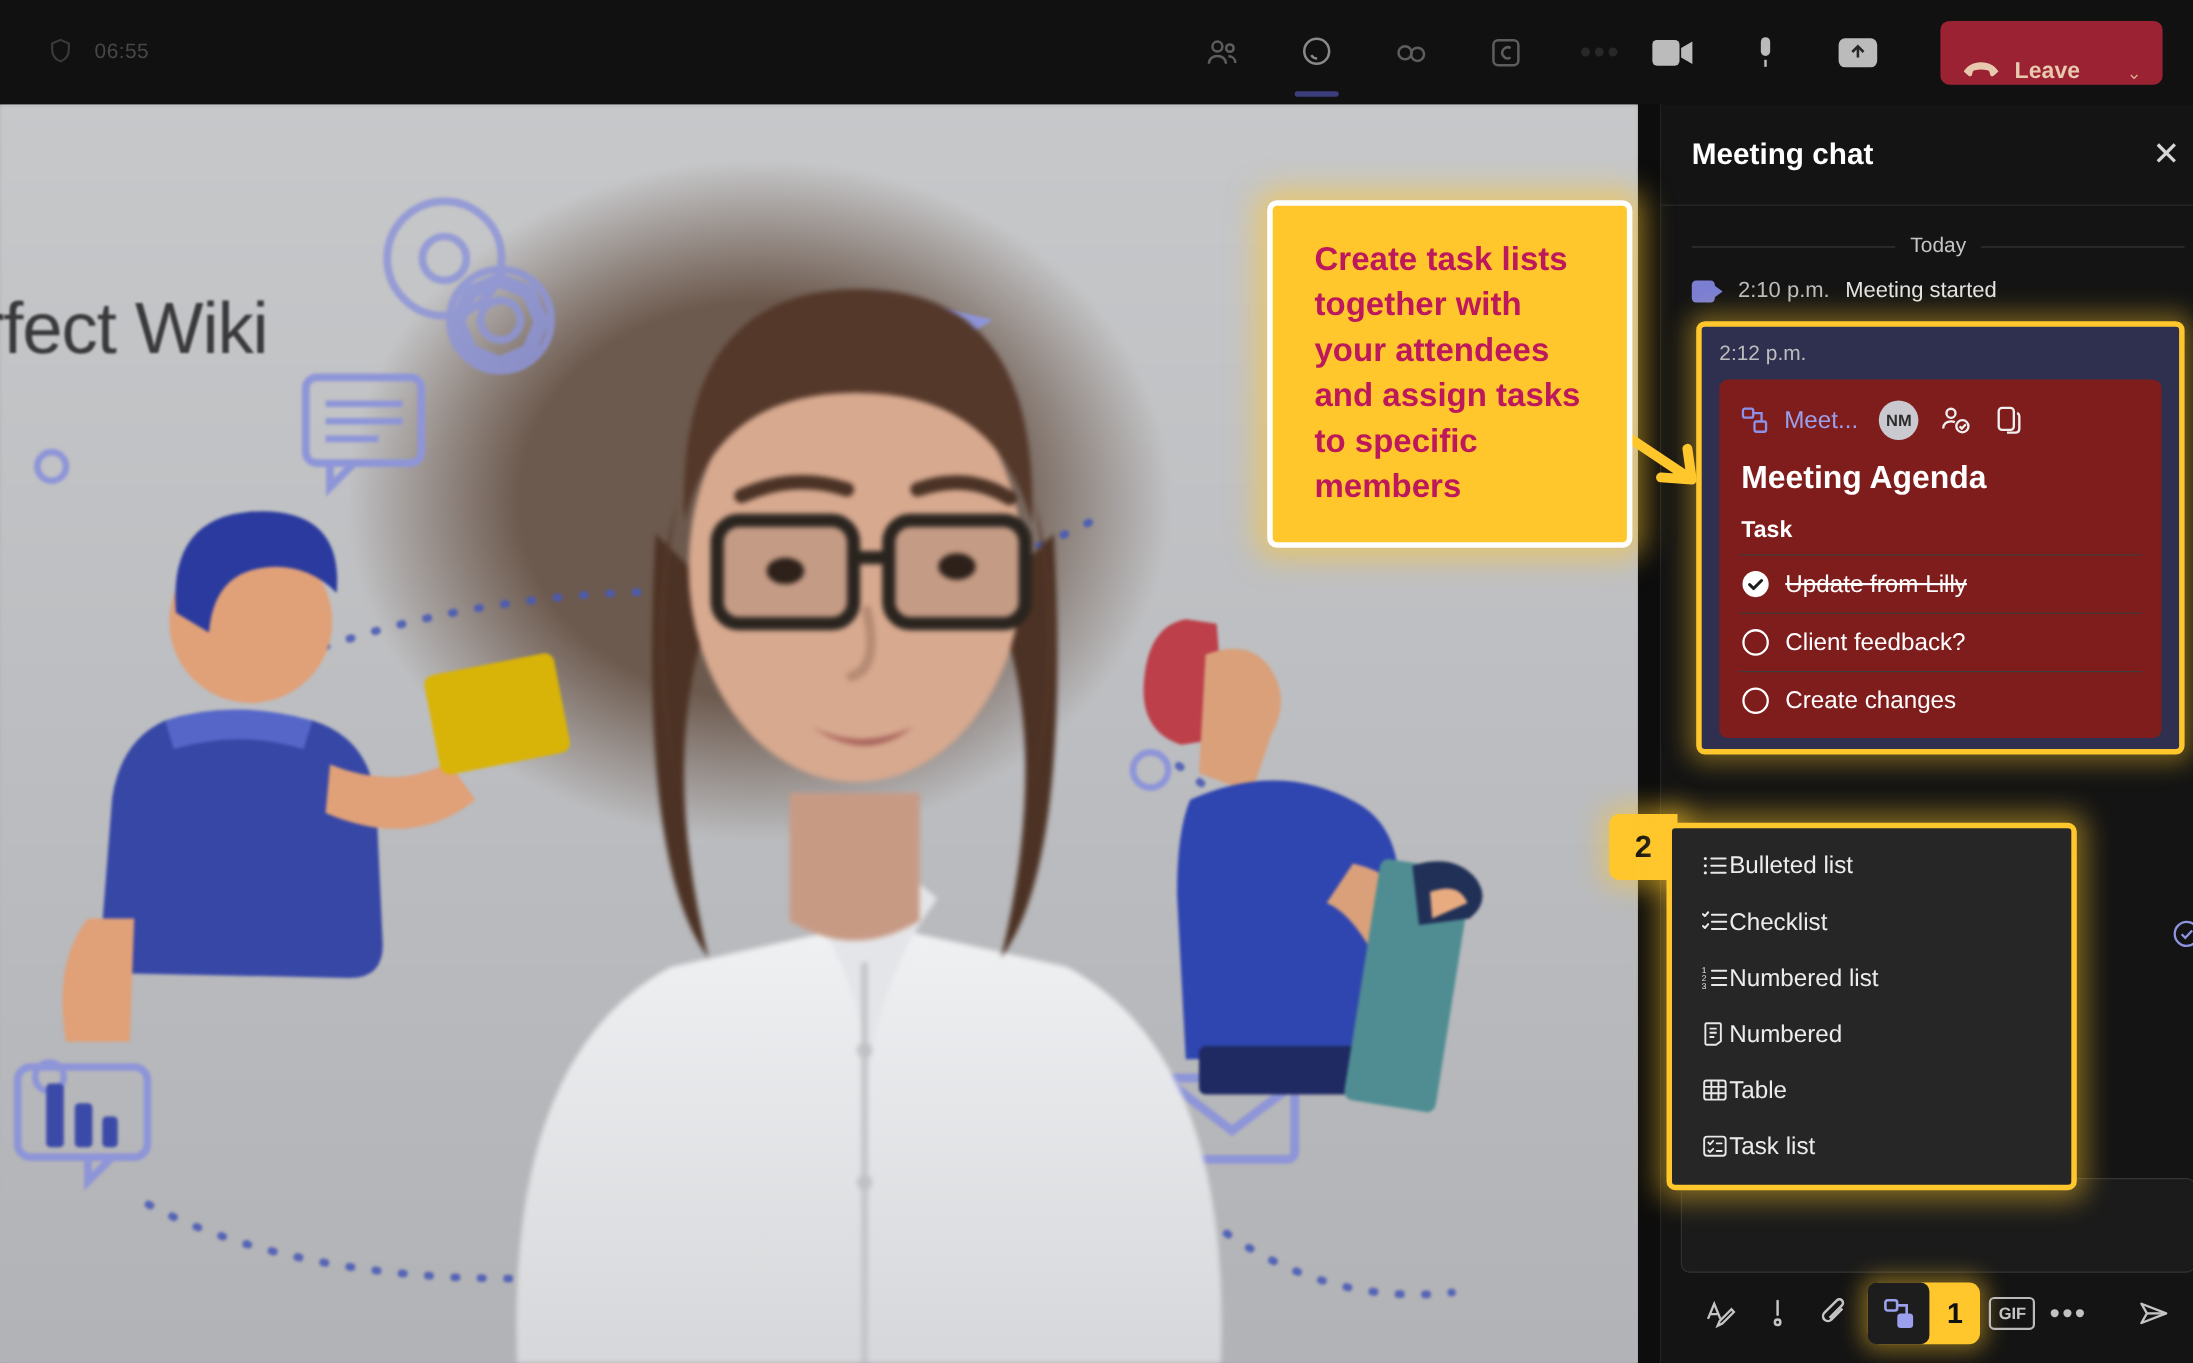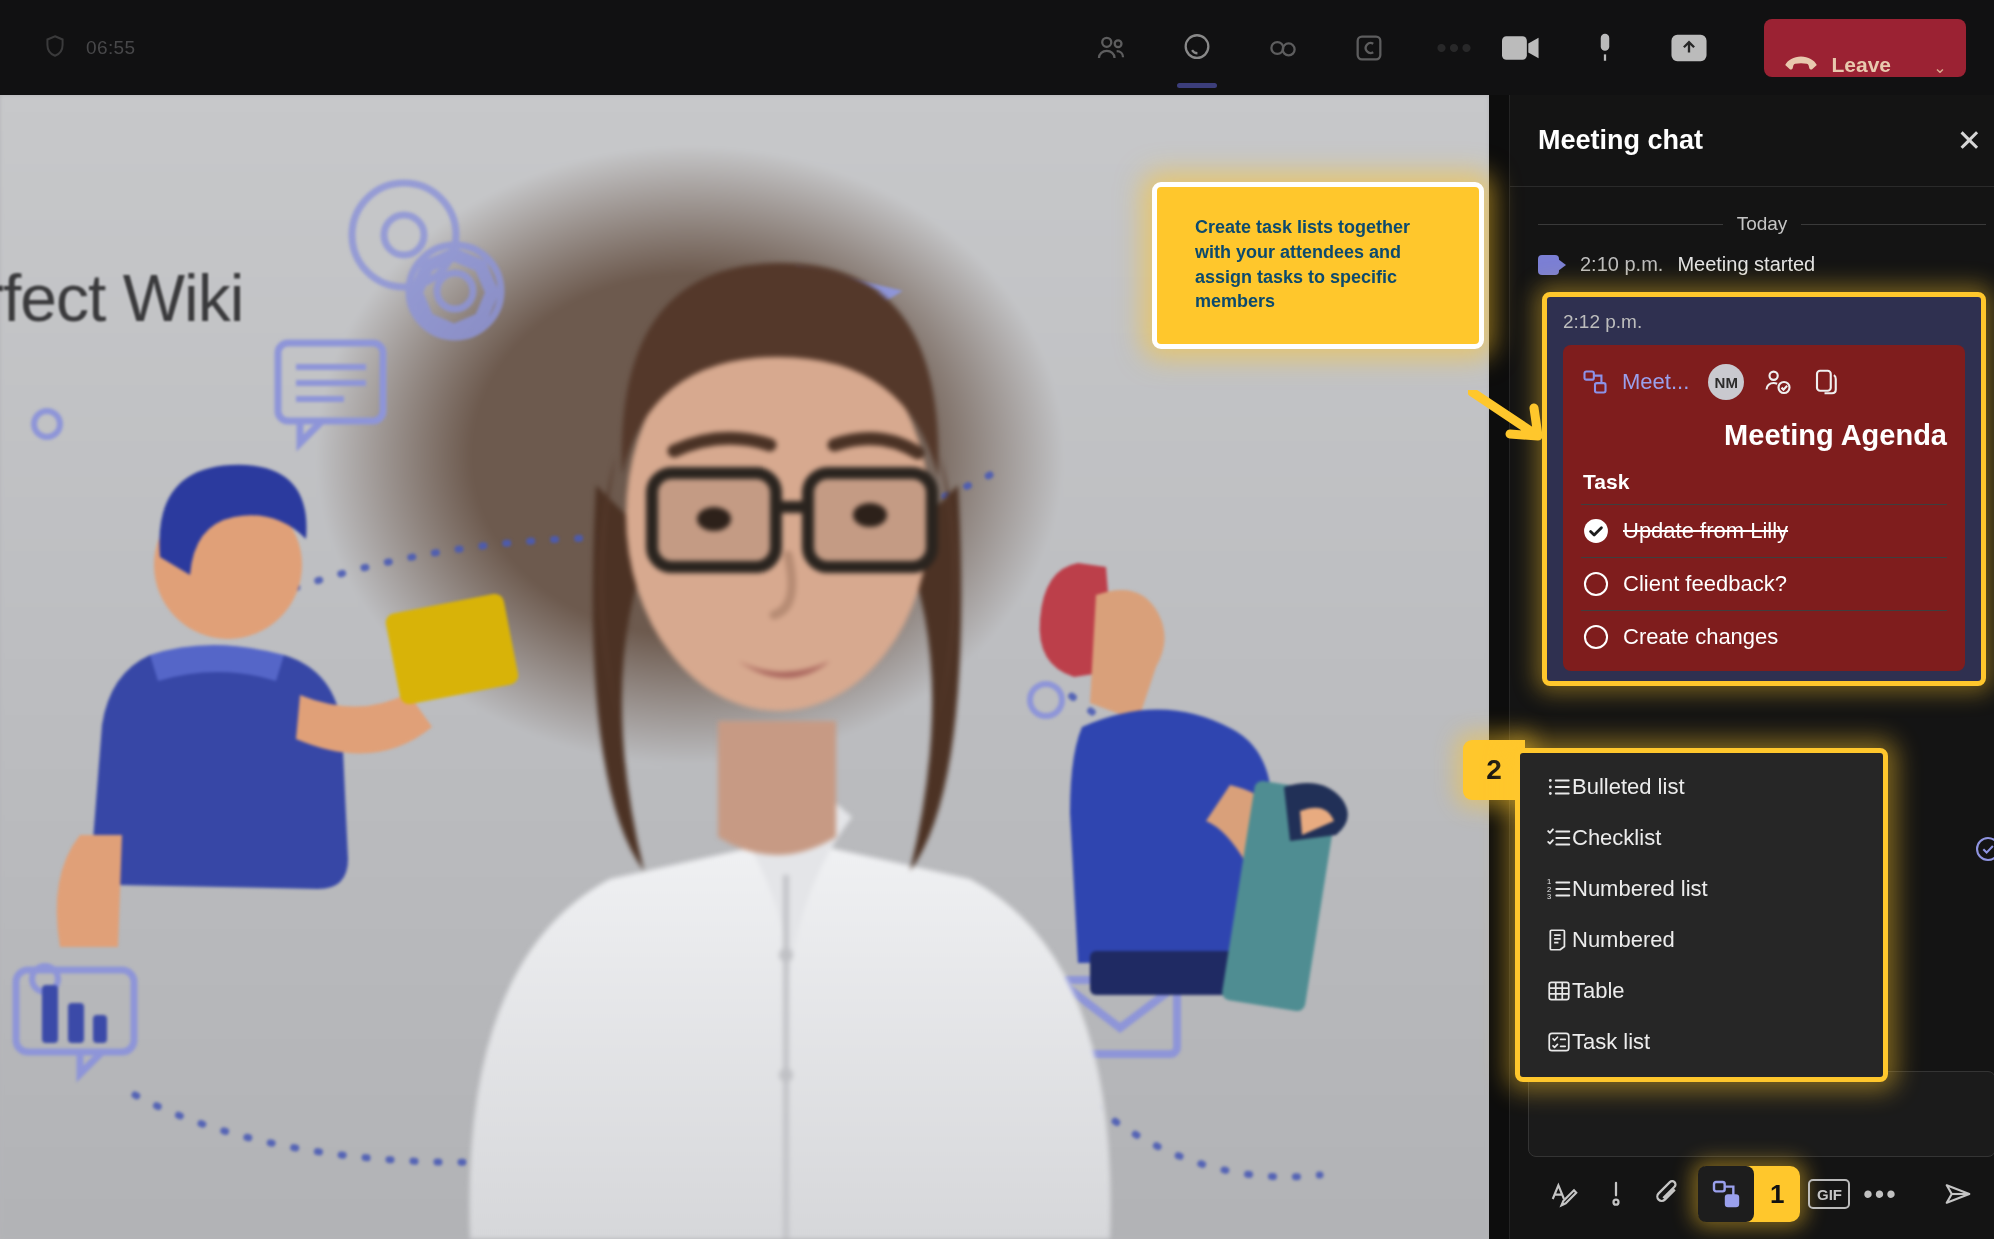--- a/index.html
+++ b/index.html
@@ -117,21 +117,21 @@
   .lc-linkicon svg { width: 28px; height: 28px; display:block; }
   .lc-link { color: #9aa0ec; font-size: 22px; }
   .lc-avatar {
     width: 36px; height: 36px; border-radius: 50%;
     background: #c9c9cf; color: #2c2c2c; font-size: 15px; font-weight: 700;
     display: flex; align-items: center; justify-content: center; margin-left: 6px;
   }
   .lc-ic { margin-left: 6px; display:flex; align-items:center; }
   .lc-ic svg { width: 30px; height: 30px; }
 
-  .lc-title { color:#fff; font-size: 29px; font-weight: 700; margin: 16px 0 18px 2px; text-align: right; }
+  .lc-title { color:#fff; font-size: 29px; font-weight: 700; margin: 16px 0 18px 2px; }
   .lc-colhead { color:#fff; font-size: 21px; font-weight: 700; margin: 0 0 10px 2px; }
   .lc-row {
     display: flex; align-items: center; gap: 14px;
     border-top: 1px solid #3e3e3e; padding: 13px 2px;
   }
   .lc-row .cb { width: 26px; height: 26px; flex: none; }
   .lc-row .lbl { color: #fff; font-size: 22px; }
   .lc-row.done .lbl { text-decoration: line-through; }
 
   
@@ -170,21 +170,21 @@
 
   
   .callout {
     position: absolute; left: 1152px; top: 182px; width: 332px;
     background: #ffc72c; border: 5px solid #fff; border-radius: 9px;
     padding: 28px 30px 30px 38px;
     box-shadow: 0 0 26px 10px rgba(255,199,44,.55);
     z-index: 30;
   }
   .callout p {
-    color: #0c4a6e; font-size: 18px; font-weight: 700; line-height: 1.38;
+    color: #be185d; font-size: 30px; font-weight: 700; line-height: 1.38;
   }
   .callout-arrow {
     position: absolute; left: 1468px; top: 390px; width: 80px; height: 65px; z-index: 29;
   }
 
   
   .lcpop {
     position: absolute; left: 1515px; top: 748px; width: 373px;
     background: #262626; border: 5px solid #ffc72c; border-radius: 8px;
     box-shadow: 0 0 24px 9px rgba(255,199,44,.45);

